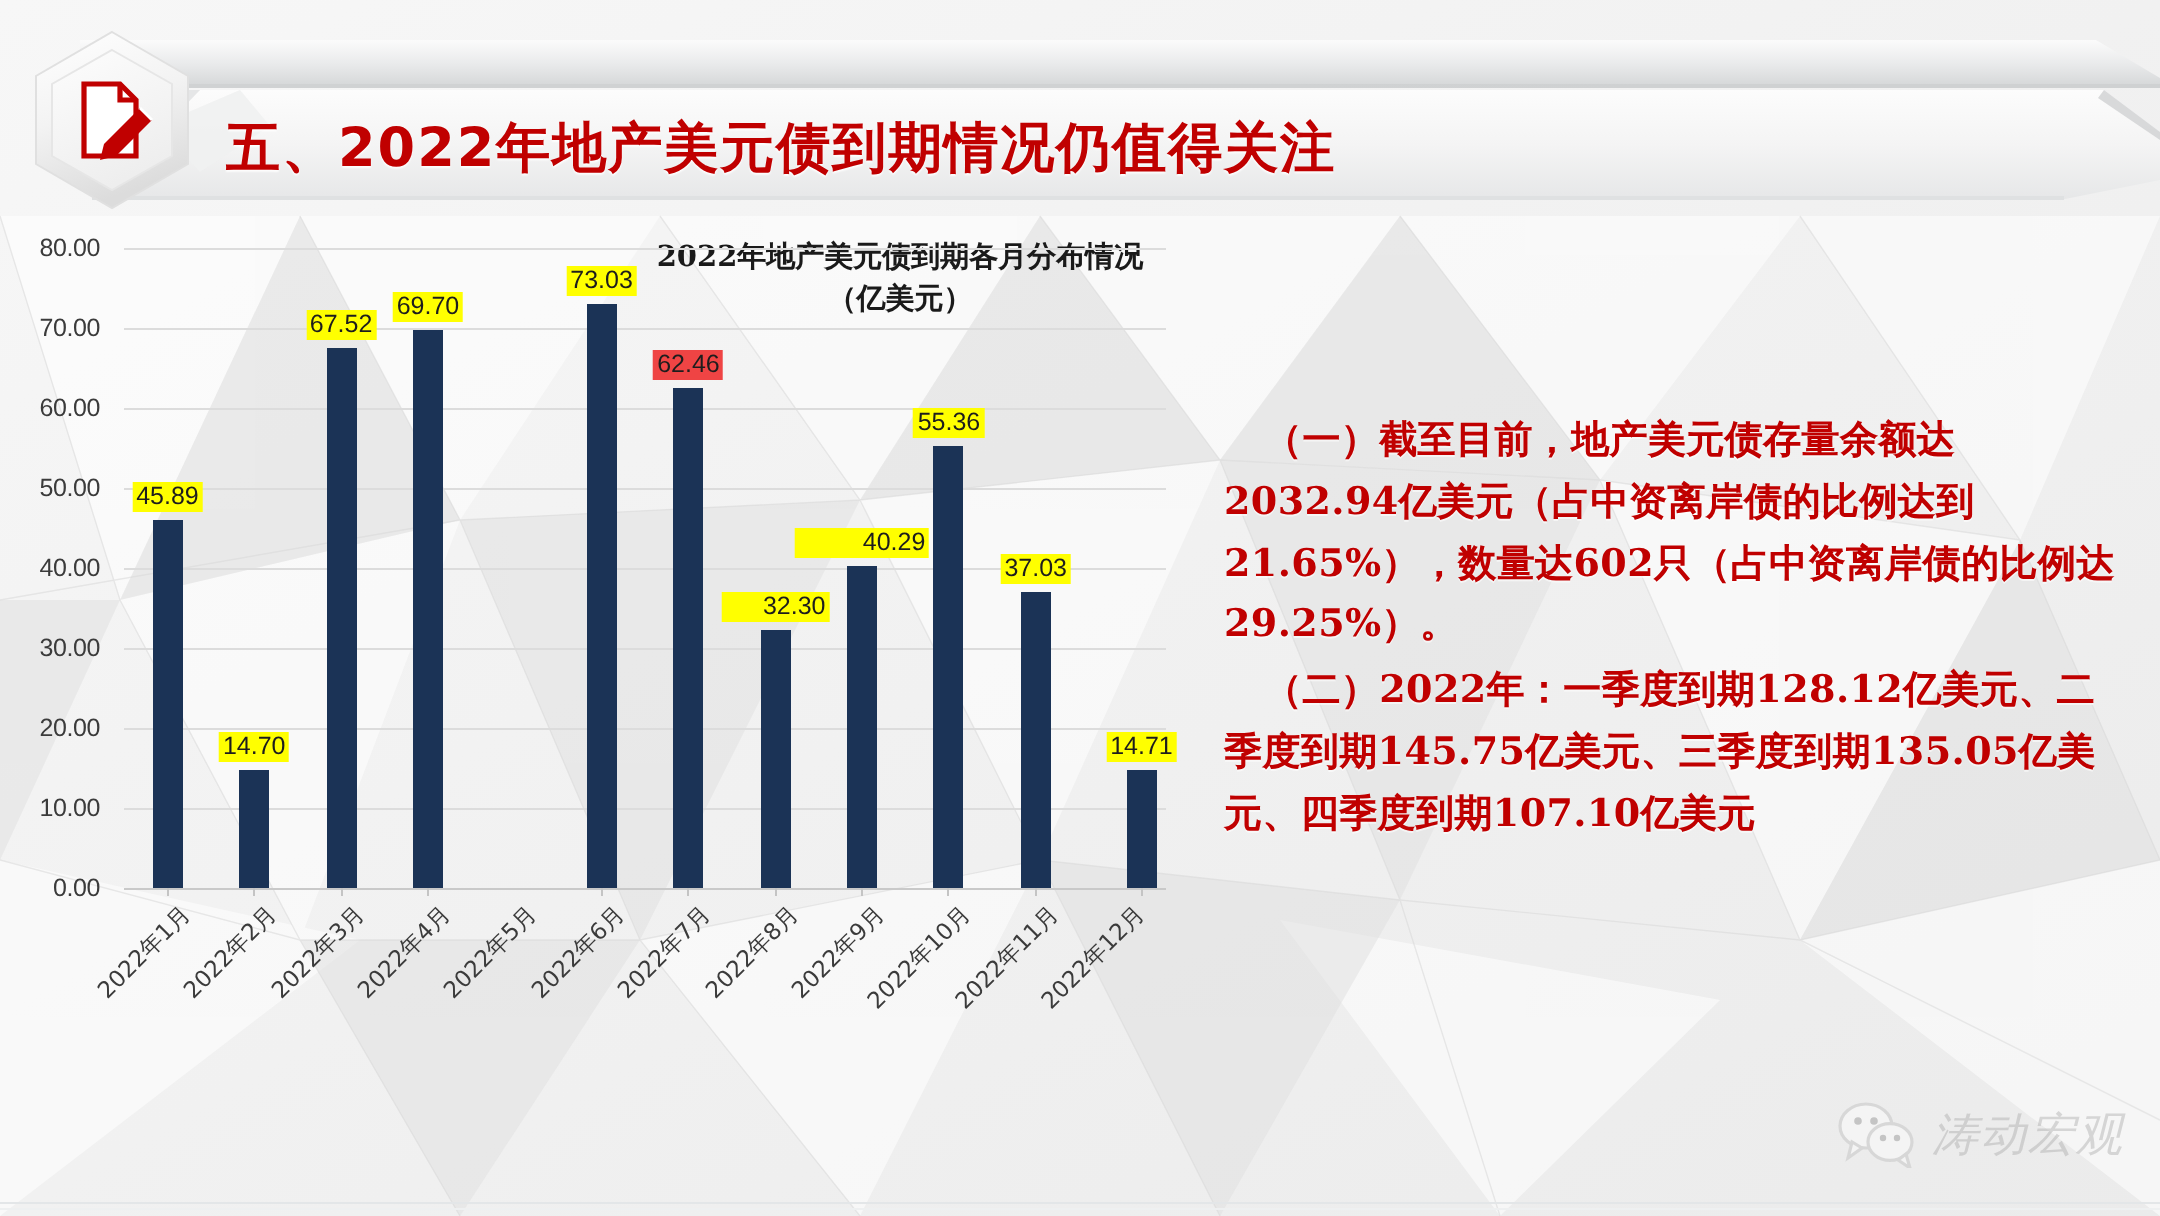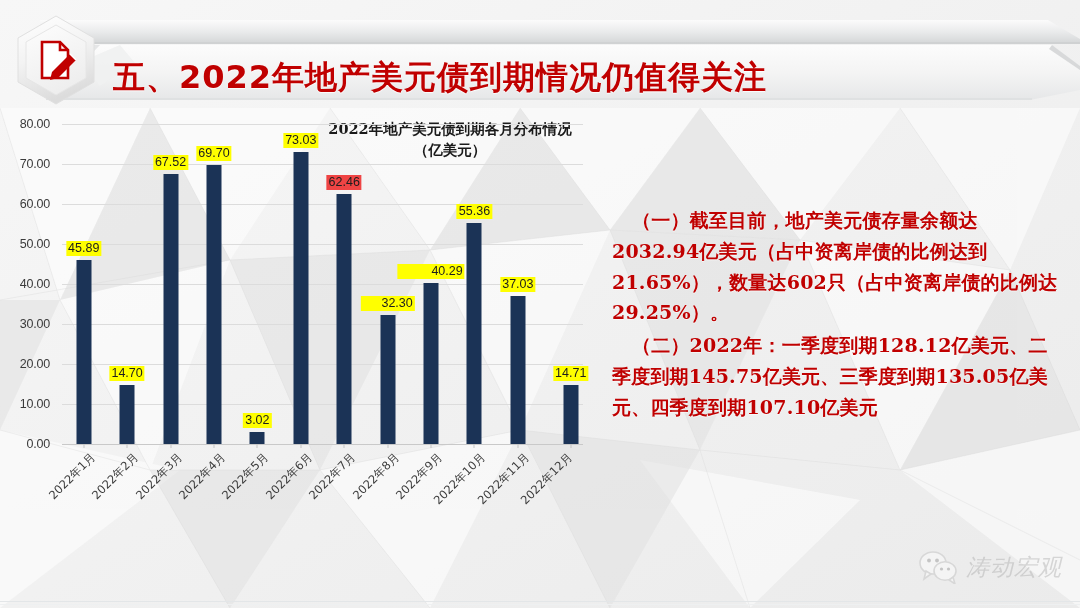--- a/index.html
+++ b/index.html
@@ -28,21 +28,21 @@
   .header{
     position:absolute;
     left:0; top:8px;
     width:1080px; height:98px;
     pointer-events:none;
   }
   .header-title{
     position:absolute;
     left:113px; top:48px;
     font-family:"DejaVu Sans","Liberation Sans",sans-serif;
-    font-size:32px;
+    font-size:27px;
     font-weight:bold;
     color:#c00000;
     letter-spacing:1px;
     white-space:nowrap;
     text-shadow:0 1px 1px rgba(255,255,255,.9);
   }
   .hex-badge{
     position:absolute;
     left:14px; top:6px;
     width:84px; height:92px;
@@ -342,25 +342,20 @@
         <div class="bar-slot" style="left: 86.8333px; width: 43.4167px;">
           <div class="bar" style="height: 270.08px; background: rgb(27, 51, 86);"></div>
           <div class="bar-label" style="background: rgb(255, 255, 0); bottom: 274.08px;">67.52</div>
           <div class="tick"></div>
         </div>
         <div class="bar-slot" style="left: 130.25px; width: 43.4167px;">
           <div class="bar" style="height: 278.8px; background: rgb(27, 51, 86);"></div>
           <div class="bar-label" style="background: rgb(255, 255, 0); bottom: 282.8px;">69.70</div>
           <div class="tick"></div>
         </div>
-        <div class="bar-slot" style="left: 173.667px; width: 43.4167px;">
-          <div class="bar" style="height: 12.08px; background: rgb(27, 51, 86);"></div>
-          <div class="bar-label" style="background: rgb(255, 255, 0); bottom: 16.08px;">3.02</div>
-          <div class="tick"></div>
-        </div>
         <div class="bar-slot" style="left: 217.083px; width: 43.4167px;">
           <div class="bar" style="height: 292.12px; background: rgb(27, 51, 86);"></div>
           <div class="bar-label" style="background: rgb(255, 255, 0); bottom: 296.12px;">73.03</div>
           <div class="tick"></div>
         </div>
         <div class="bar-slot" style="left: 260.5px; width: 43.4167px;">
           <div class="bar" style="height: 249.84px; background: rgb(27, 51, 86);"></div>
           <div class="bar-label" style="background: #ef4444; bottom: 253.84px;">62.46</div>
           <div class="tick"></div>
         </div>

